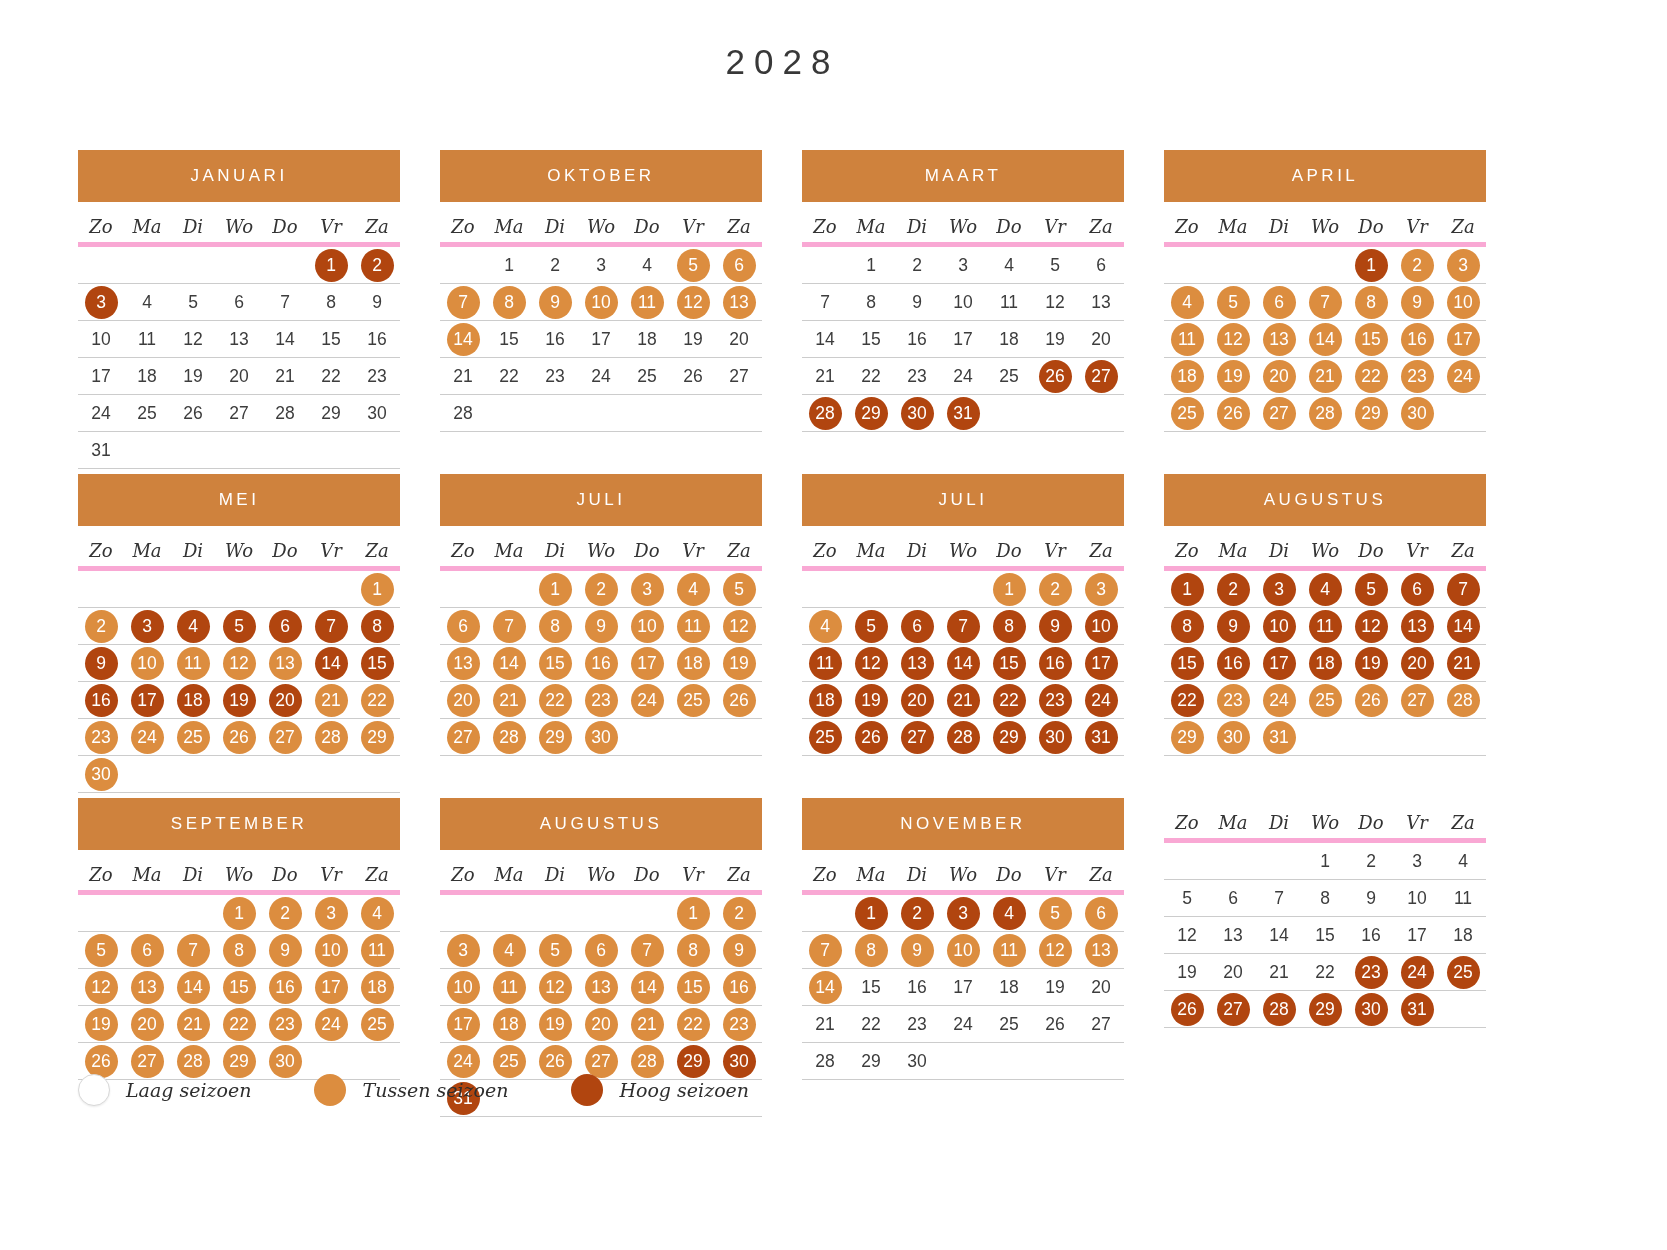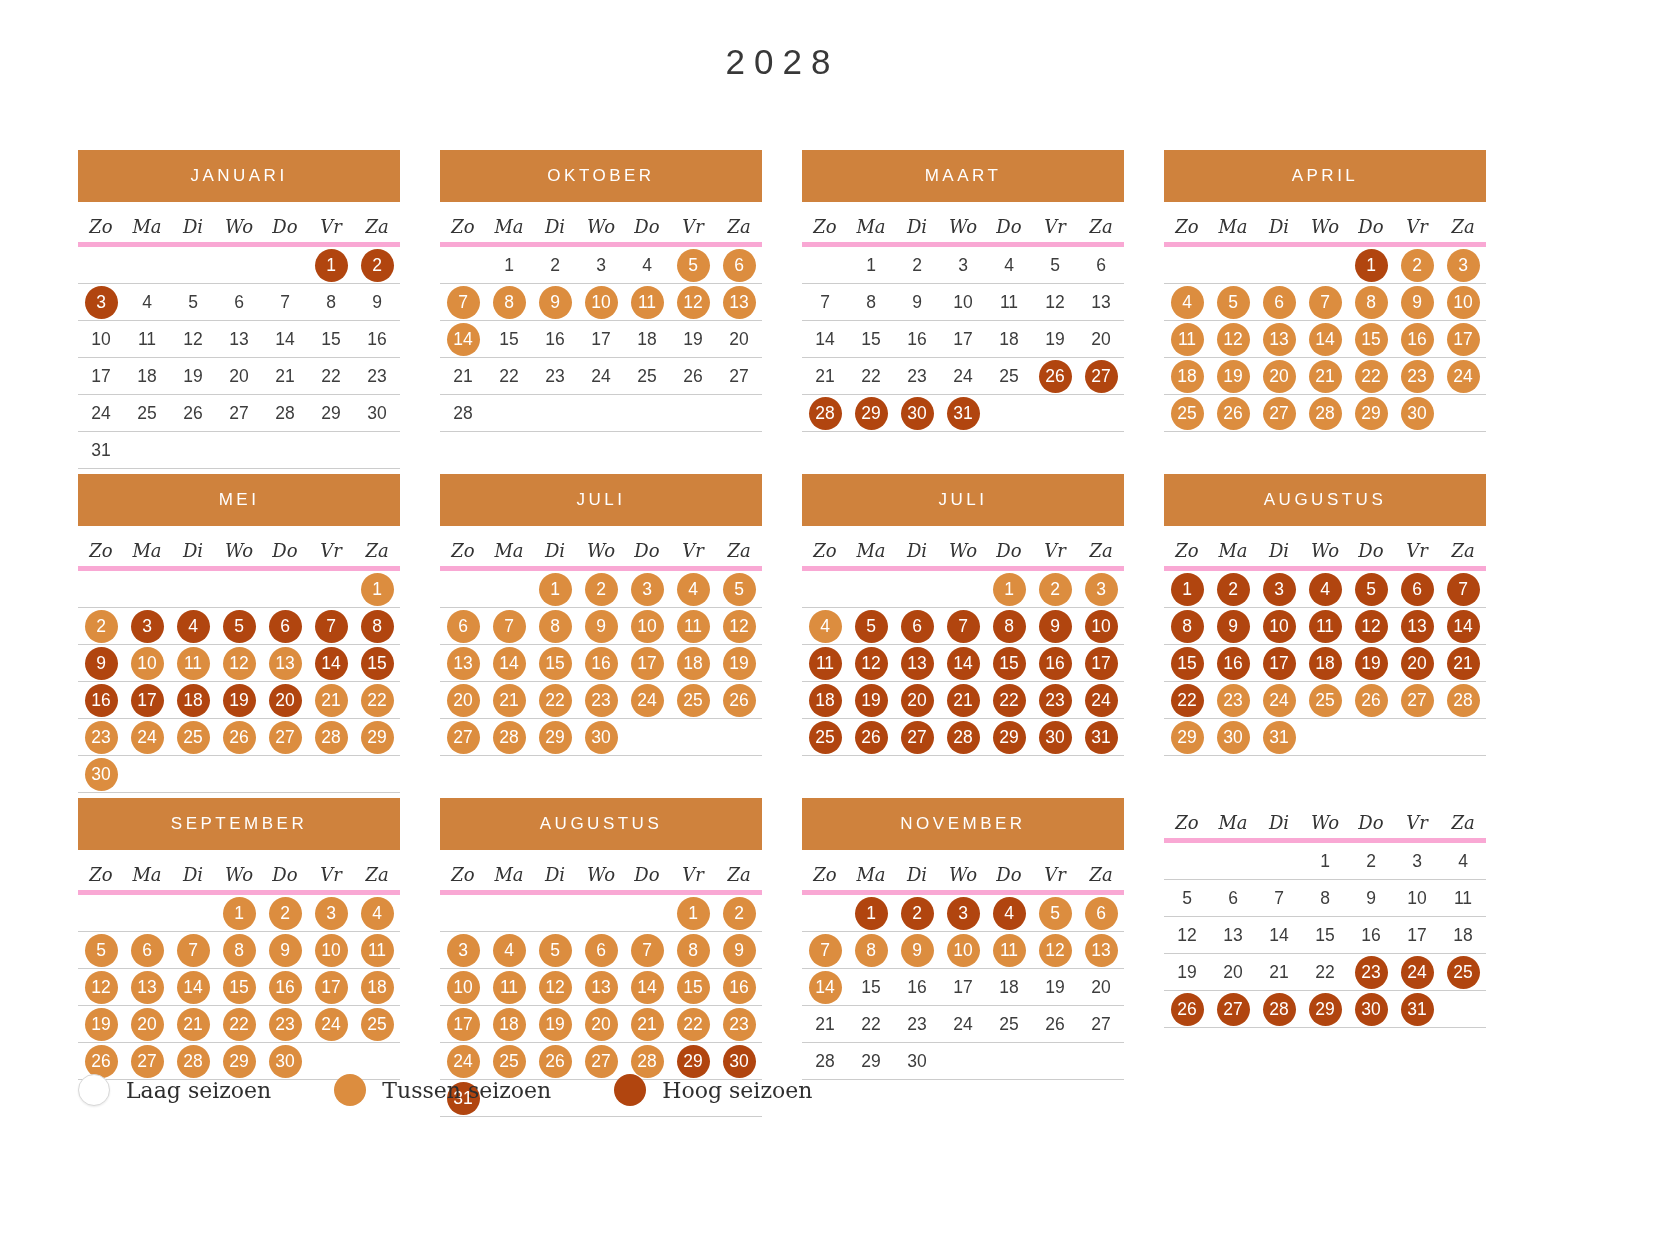--- a/index.html
+++ b/index.html
@@ -64,21 +64,22 @@
   .legend-circle {
     width:32px; height:32px; border-radius:50%;
     margin-right:16px;
     box-sizing:border-box;
   }
   .legend-circle.laag   { background:#ffffff; border:1px solid #d8d8d8; box-shadow:0 1px 2px rgba(0,0,0,0.08); }
   .legend-circle.tussen { background:var(--tussen); }
   .legend-circle.hoog   { background:var(--hoog); }
   .legend-label {
     font-family:"DejaVu Serif", serif;
-    font-size:22px; color:#2e2e2e;
+    font-style:italic;
+    font-size:19px; color:#2e2e2e;
   }
 </style>
 </head>
 <body>
 
 <div class="page" style="--header-bg: #CF823D; --tussen: #DC8D3F; --hoog: #B1450F;">
   <div class="title">2028</div>
 
   <div class="months" id="months">
       <div class="month">

